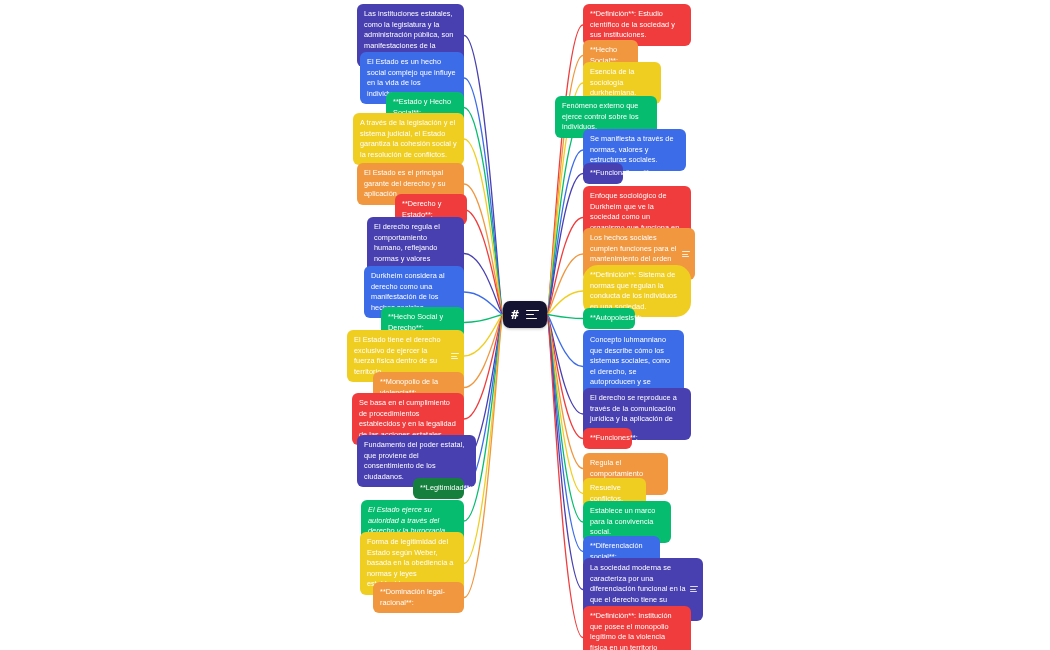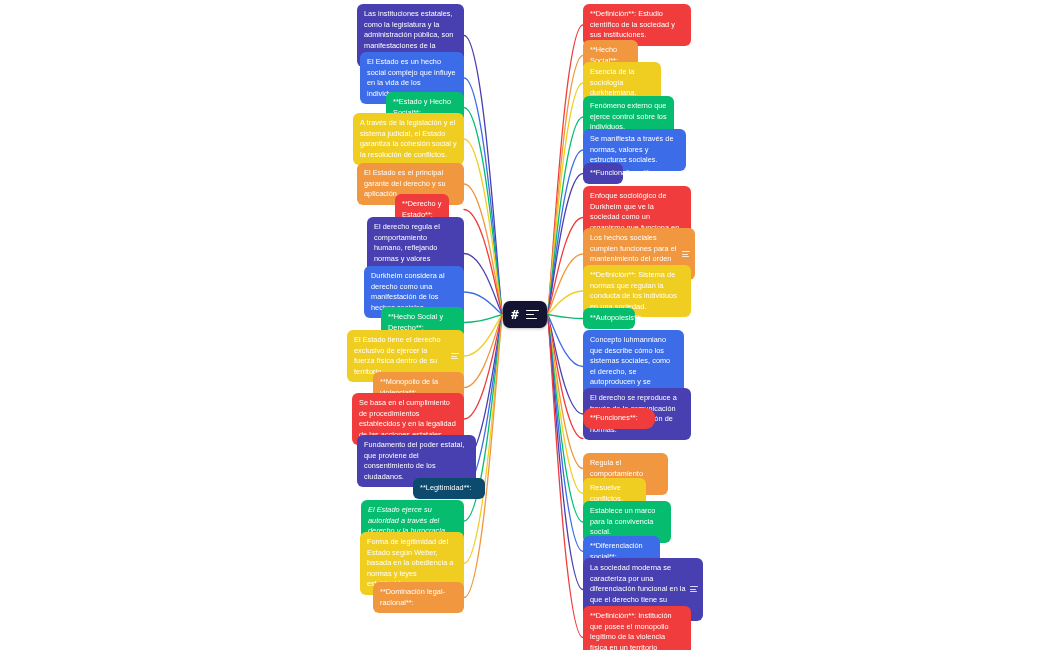--- a/index.html
+++ b/index.html
@@ -137,21 +137,21 @@
       </div>
       <div class="node" style="left: 386px; top: 92px; width: 78px; min-height: 14px; background: rgb(6, 189, 111);">
         <span class="ntext">**Estado y Hecho Social**:</span>
       </div>
       <div class="node" style="left: 353px; top: 113px; width: 111px; min-height: 42px; background: rgb(240, 206, 33); justify-content: flex-end;">
         <span class="ntext">A través de la legislación y el sistema judicial, el Estado garantiza la cohesión social y la resolución de conflictos.</span>
       </div>
       <div class="node" style="left: 357px; top: 163px; width: 107px; min-height: 23px; background: rgb(240, 151, 63);">
         <span class="ntext">El Estado es el principal garante del derecho y su aplicación.</span>
       </div>
-      <div class="node" style="left: 395px; top: 194px; width: 54px; min-height: 14px; background: rgb(240, 60, 60);">
+      <div class="node" style="left: 395px; top: 194px; width: 72px; min-height: 14px; background: rgb(240, 60, 60);">
         <span class="ntext">**Derecho y Estado**:</span>
       </div>
       <div class="node" style="left: 367px; top: 217px; width: 97px; min-height: 42px; background: rgb(72, 64, 176);">
         <span class="ntext">El derecho regula el comportamiento humano, reflejando normas y valores compartidos por la sociedad.</span>
       </div>
       <div class="node" style="left: 364px; top: 266px; width: 100px; min-height: 32px; background: rgb(60, 108, 232);">
         <span class="ntext">Durkheim considera al derecho como una manifestación de los hechos sociales.</span>
       </div>
       <div class="node" style="left: 381px; top: 307px; width: 83px; min-height: 14px; background: rgb(6, 189, 111);">
         <span class="ntext">**Hecho Social y Derecho**:</span>
@@ -166,74 +166,74 @@
       </div>
       <div class="node" style="left: 373px; top: 372px; width: 91px; min-height: 14px; background: rgb(240, 151, 63);">
         <span class="ntext">**Monopolio de la violencia**:</span>
       </div>
       <div class="node" style="left: 352px; top: 393px; width: 112px; min-height: 32px; background: rgb(240, 60, 60);">
         <span class="ntext">Se basa en el cumplimiento de procedimientos establecidos y en la legalidad de las acciones estatales.</span>
       </div>
       <div class="node" style="left: 357px; top: 435px; width: 119px; min-height: 32px; background: rgb(72, 64, 176);">
         <span class="ntext">Fundamento del poder estatal, que proviene del consentimiento de los ciudadanos.</span>
       </div>
-      <div class="node" style="left: 413px; top: 478px; width: 72px; min-height: 14px; background: #0c4a6e;">
+      <div class="node" style="left: 413px; top: 478px; width: 51px; min-height: 14px; background: #15803d;">
         <span class="ntext">**Legitimidad**:</span>
       </div>
       <div class="node" style="left: 361px; top: 500px; width: 103px; min-height: 23px; background: rgb(6, 189, 111); font-style: italic;">
         <span class="ntext">El Estado ejerce su autoridad a través del derecho y la burocracia.</span>
       </div>
       <div class="node" style="left: 360px; top: 532px; width: 104px; min-height: 42px; background: rgb(240, 206, 33);">
         <span class="ntext">Forma de legitimidad del Estado según Weber, basada en la obediencia a normas y leyes establecidas.</span>
       </div>
       <div class="node" style="left: 373px; top: 582px; width: 91px; min-height: 14px; background: rgb(240, 151, 63);">
         <span class="ntext">**Dominación legal-racional**:</span>
       </div>
       <div class="node" style="left: 583px; top: 4px; width: 108px; min-height: 23px; background: rgb(240, 60, 60);">
         <span class="ntext">**Definición**: Estudio científico de la sociedad y sus instituciones.</span>
       </div>
       <div class="node" style="left: 583px; top: 40px; width: 55px; min-height: 14px; background: rgb(240, 151, 63);">
         <span class="ntext">**Hecho Social**:</span>
       </div>
       <div class="node" style="left: 583px; top: 62px; width: 78px; min-height: 23px; background: rgb(240, 206, 33);">
         <span class="ntext">Esencia de la sociología durkheimiana.</span>
       </div>
-      <div class="node" style="left: 583px; top: 96px; width: 91px; min-height: 23px; background: rgb(6, 189, 111);">
+      <div class="node" style="left: 555px; top: 96px; width: 102px; min-height: 23px; background: rgb(6, 189, 111);">
         <span class="ntext">Fenómeno externo que ejerce control sobre los individuos.</span>
       </div>
       <div class="node" style="left: 583px; top: 129px; width: 103px; min-height: 23px; background: rgb(60, 108, 232);">
         <span class="ntext">Se manifiesta a través de normas, valores y estructuras sociales.</span>
       </div>
       <div class="node" style="left: 583px; top: 163px; width: 40px; min-height: 14px; background: rgb(72, 64, 176);">
         <span class="ntext">**Funcionalismo**:</span>
       </div>
       <div class="node" style="left: 583px; top: 186px; width: 108px; min-height: 32px; background: rgb(240, 60, 60);">
         <span class="ntext">Enfoque sociológico de Durkheim que ve la sociedad como un organismo que funciona en armonía.</span>
       </div>
       <div class="node has-note" style="left: 583px; top: 228px; width: 112px; min-height: 32px; background: rgb(240, 151, 63);">
         <span class="ntext">Los hechos sociales cumplen funciones para el mantenimiento del orden social.</span>
         <span class="note-icon">
           <i></i>
           <i></i>
           <i></i>
         </span>
       </div>
-      <div class="node" style="left: 583px; top: 265px; width: 108px; min-height: 32px; background: rgb(240, 206, 33);">
+      <div class="node" style="left: 583px; top: 265px; width: 108px; min-height: 32px; background: rgb(240, 206, 33); border-radius: 15px;">
         <span class="ntext">**Definición**: Sistema de normas que regulan la conducta de los individuos en una sociedad.</span>
       </div>
       <div class="node" style="left: 583px; top: 308px; width: 52px; min-height: 14px; background: rgb(6, 189, 111);">
         <span class="ntext">**Autopoiesis**:</span>
       </div>
       <div class="node" style="left: 583px; top: 330px; width: 101px; min-height: 52px; background: rgb(60, 108, 232);">
         <span class="ntext">Concepto luhmanniano que describe cómo los sistemas sociales, como el derecho, se autoproducen y se mantienen a sí mismos.</span>
       </div>
       <div class="node" style="left: 583px; top: 388px; width: 108px; min-height: 32px; background: rgb(72, 64, 176);">
         <span class="ntext">El derecho se reproduce a través de la comunicación jurídica y la aplicación de normas.</span>
       </div>
-      <div class="node" style="left: 583px; top: 408px; width: 72px; min-height: 14px; background: rgb(240, 60, 60); border-radius: 9px;">
+      <div class="node" style="left: 583px; top: 428px; width: 49px; min-height: 14px; background: rgb(240, 60, 60);">
         <span class="ntext">**Funciones**:</span>
       </div>
       <div class="node" style="left: 583px; top: 453px; width: 85px; min-height: 14px; background: rgb(240, 151, 63);">
         <span class="ntext">Regula el comportamiento humano.</span>
       </div>
       <div class="node" style="left: 583px; top: 478px; width: 63px; min-height: 14px; background: rgb(240, 206, 33);">
         <span class="ntext">Resuelve conflictos.</span>
       </div>
       <div class="node" style="left: 583px; top: 501px; width: 88px; min-height: 23px; background: rgb(6, 189, 111);">
         <span class="ntext">Establece un marco para la convivencia social.</span>

